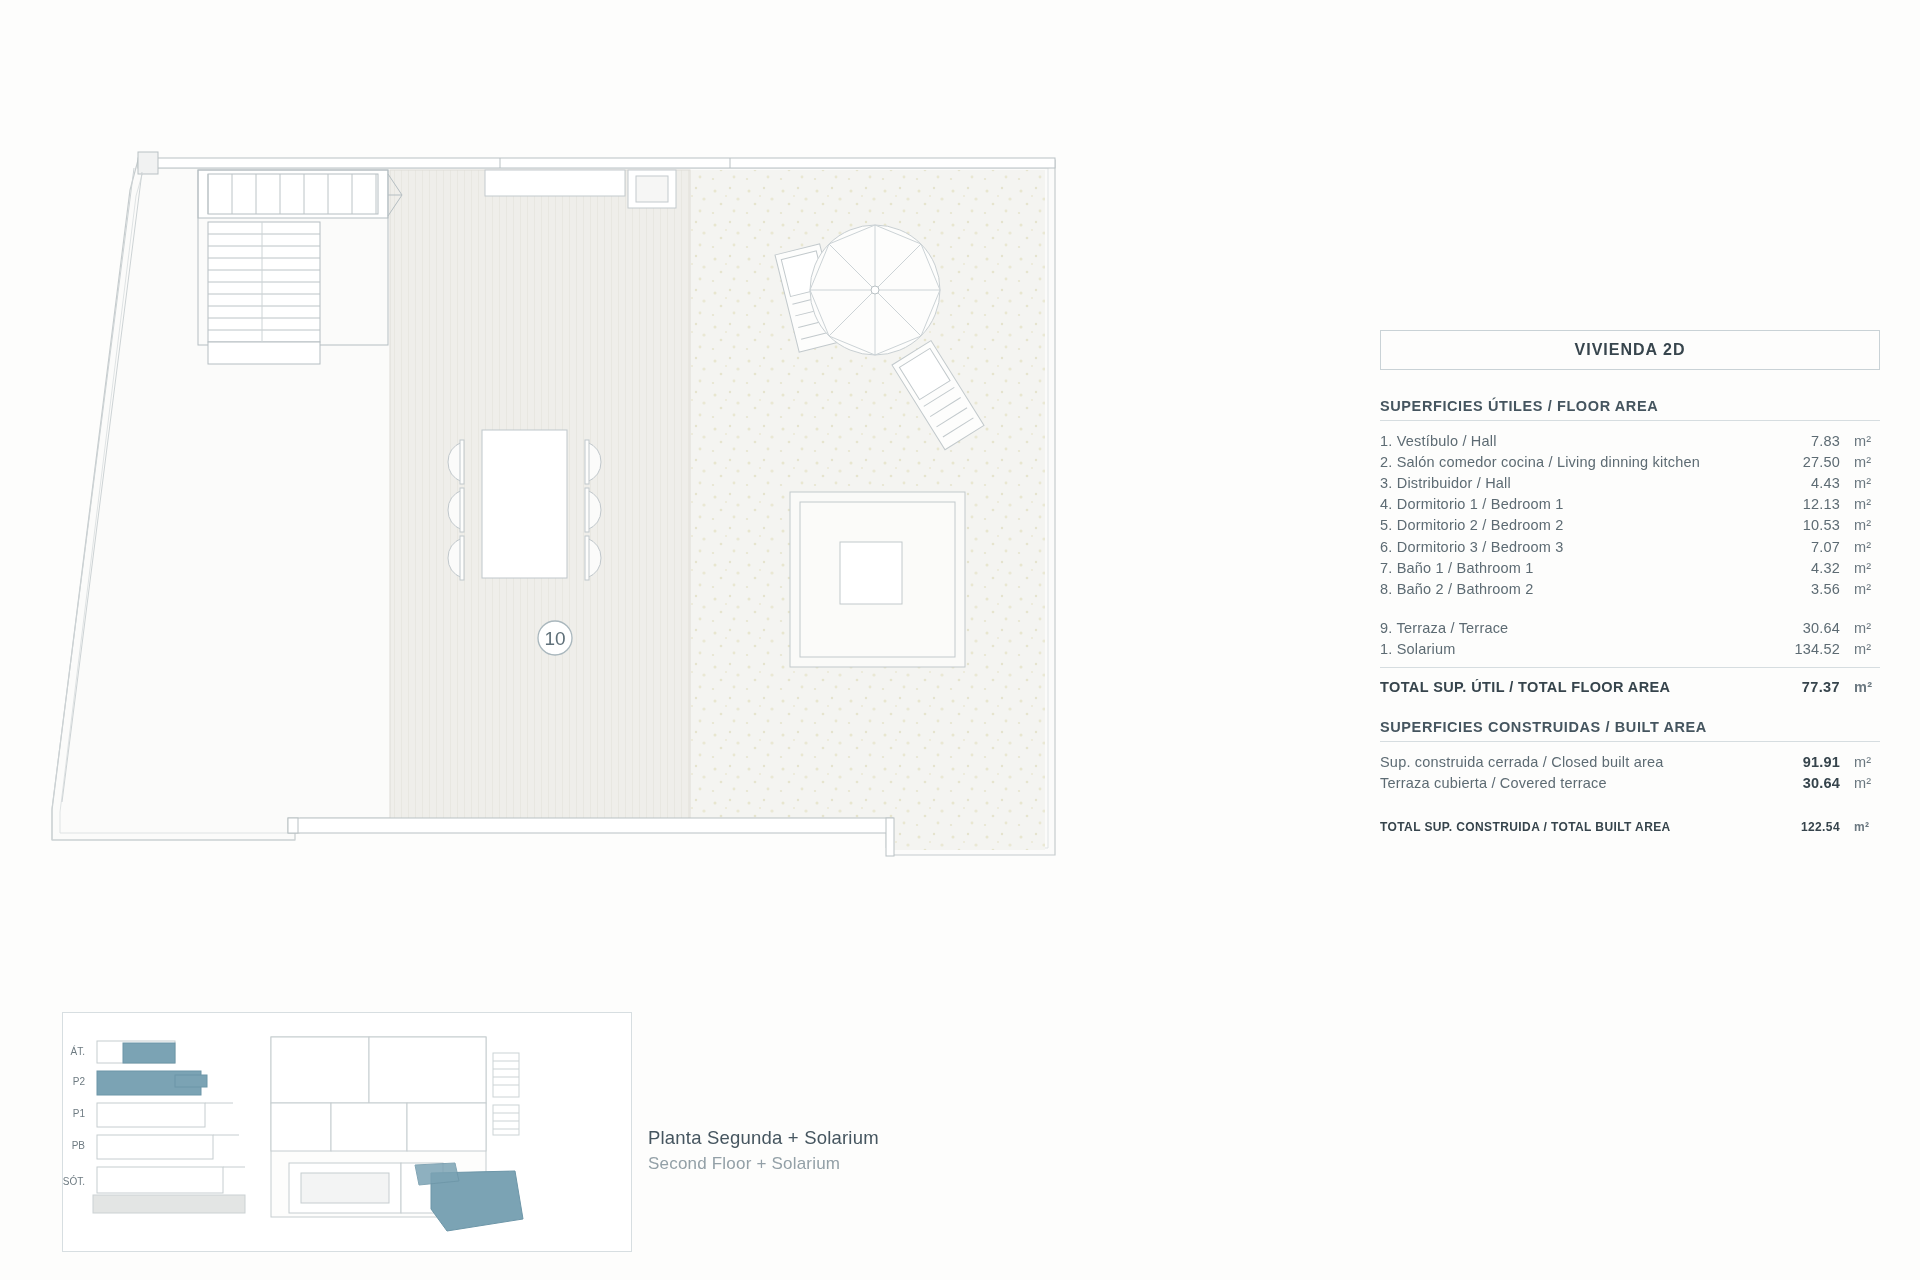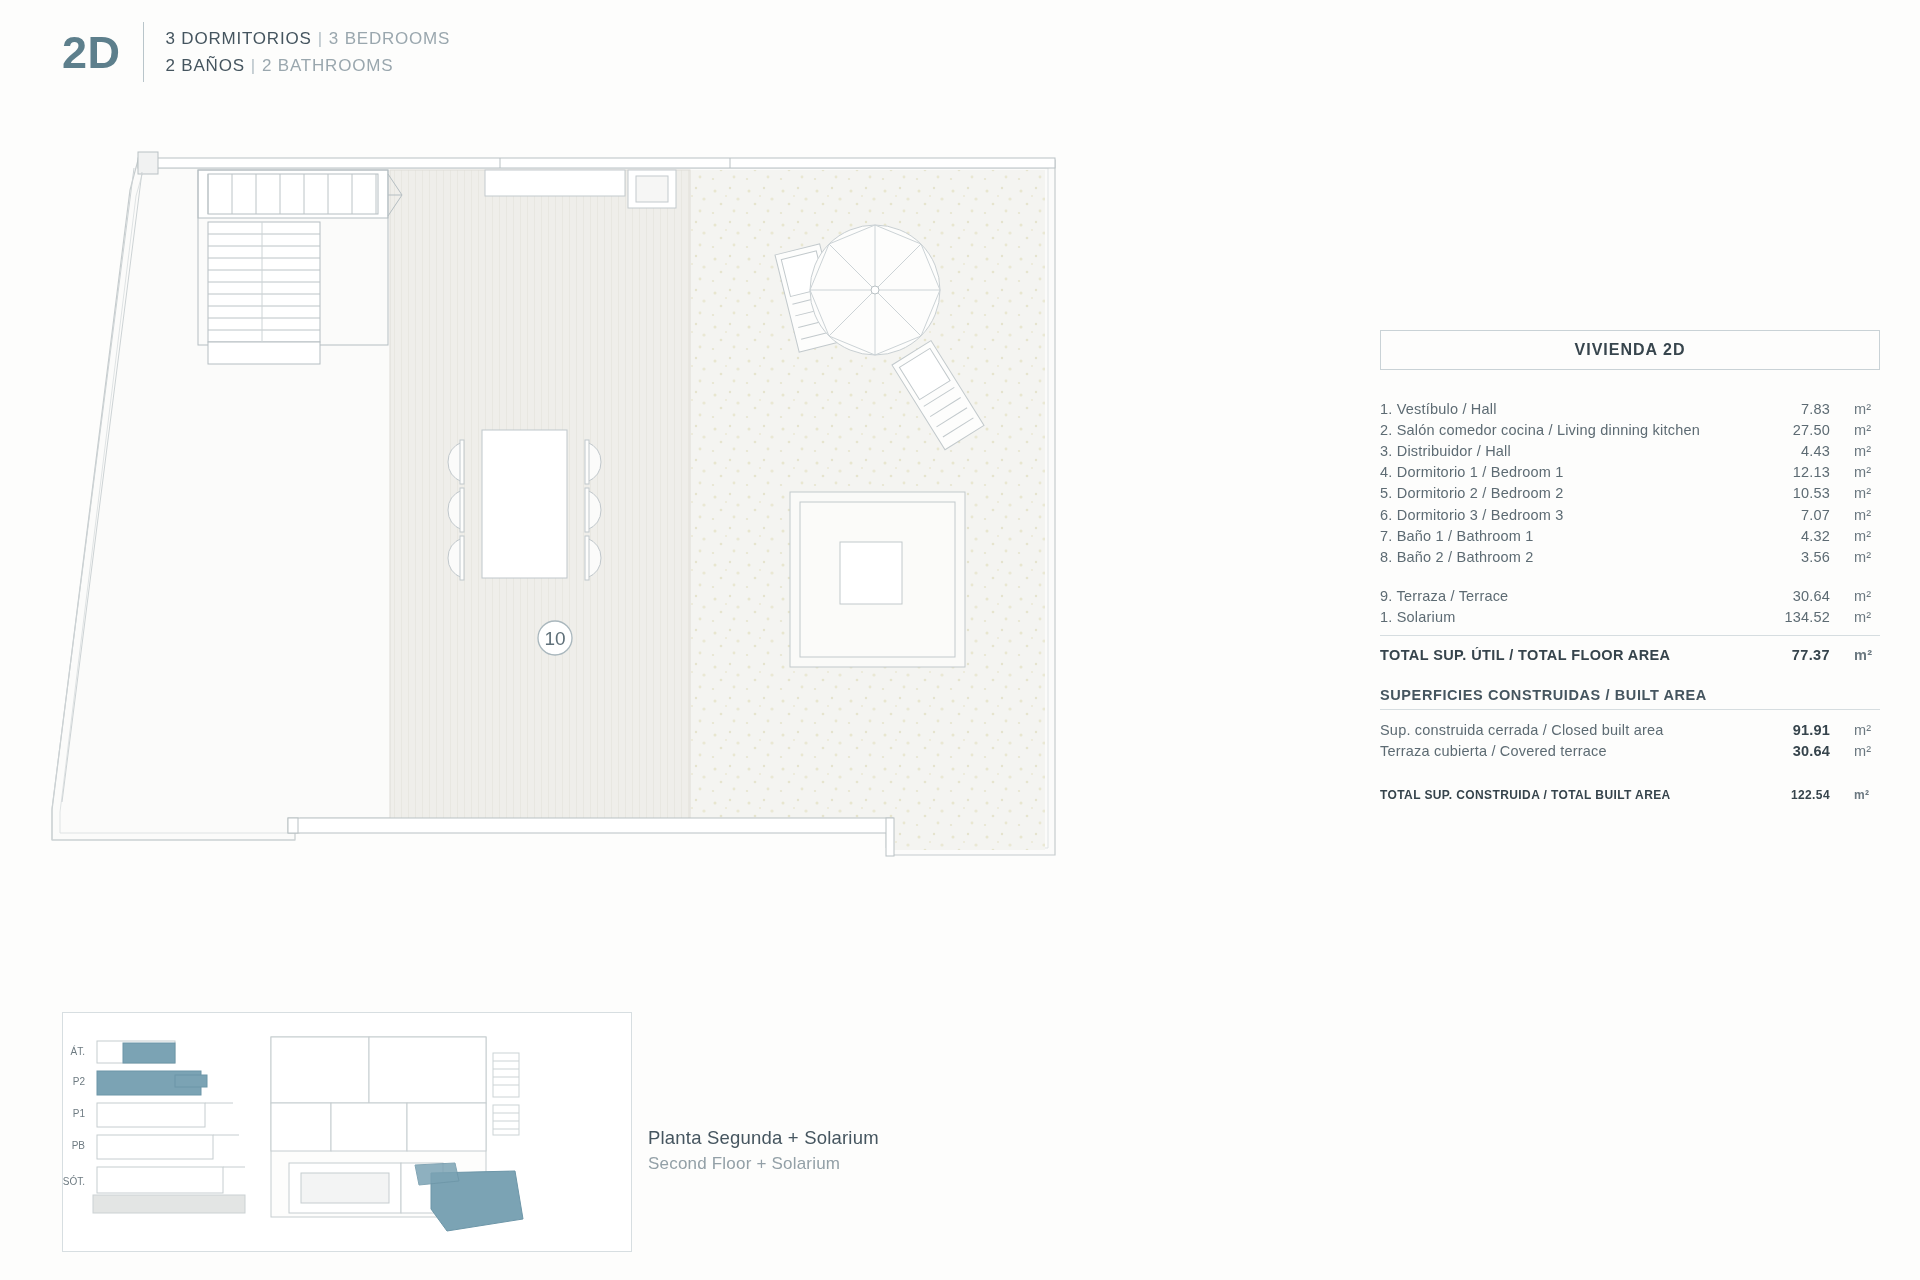--- a/index.html
+++ b/index.html
@@ -103,21 +103,21 @@
   }
   .row {
     display: flex;
     align-items: baseline;
     font-size: 14.5px;
     color: #5d6b73;
     padding: 2.6px 0;
     letter-spacing: 0.2px;
   }
   .row .label { flex: 1 1 auto; white-space: nowrap; overflow: hidden; }
-  .row .value { width: 66px; text-align: right; padding-right: 24px; }
+  .row .value { width: 66px; text-align: right; padding-right: 14px; }
   .row .unit { width: 26px; text-align: left; color: #6b7880; }
   .gap-8 { height: 18px; }
   .gap-14 { height: 22px; }
 
   .row.total {
     font-weight: bold;
     color: #36444c;
     border-top: 1px solid #d6dde0;
     padding-top: 11px;
     margin-top: 7px;
@@ -161,32 +161,20 @@
     font-size: 17px;
     color: #93a0a7;
     letter-spacing: 0.2px;
   }
 </style>
 </head>
 <body>
 
 <div class="page">
 
-  <div class="header">
-    <div class="header-code">2D</div>
-    <div class="header-divider"></div>
-    <div class="header-lines">
-      <div class="header-line">
-        <span class="es">3 DORMITORIOS</span><span class="sep">|</span><span class="en">3 BEDROOMS</span>
-      </div>
-      <div class="header-line">
-        <span class="es">2 BAÑOS</span><span class="sep">|</span><span class="en">2 BATHROOMS</span>
-      </div>
-    </div>
-  </div>
 
   <div class="plan">
     <svg width="1320" height="860" viewBox="0 0 1320 860" xmlns="http://www.w3.org/2000/svg">
       <defs>
         <pattern id="decking" width="7" height="7" patternUnits="userSpaceOnUse">
           <rect width="7" height="7" fill="#efeeea"></rect>
           <line x1="0" y1="0" x2="0" y2="7" stroke="#e3e1db" stroke-width="1.1"></line>
         </pattern>
         <pattern id="gravel" width="34" height="34" patternUnits="userSpaceOnUse">
           <rect width="34" height="34" fill="#f4f4f1"></rect>
@@ -348,20 +336,21 @@
         <line x1="22" y1="690" x2="265" y2="690"></line>
       </g>
     </svg>
   </div>
 
   <div class="panel">
     <div class="panel-title-box">
       <span class="panel-title">VIVIENDA 2D</span>
     </div>
 
+    <div class="section-head">SUPERFICIES ÚTILES / FLOOR AREA</div>
 
     <div>
       <div class="row">
         <span class="label">1. Vestíbulo / Hall</span>
         <span class="value">7.83</span>
         <span class="unit">m²</span>
       </div>
       <div class="row">
         <span class="label">2. Salón comedor cocina / Living dinning kitchen</span>
         <span class="value">27.50</span>

